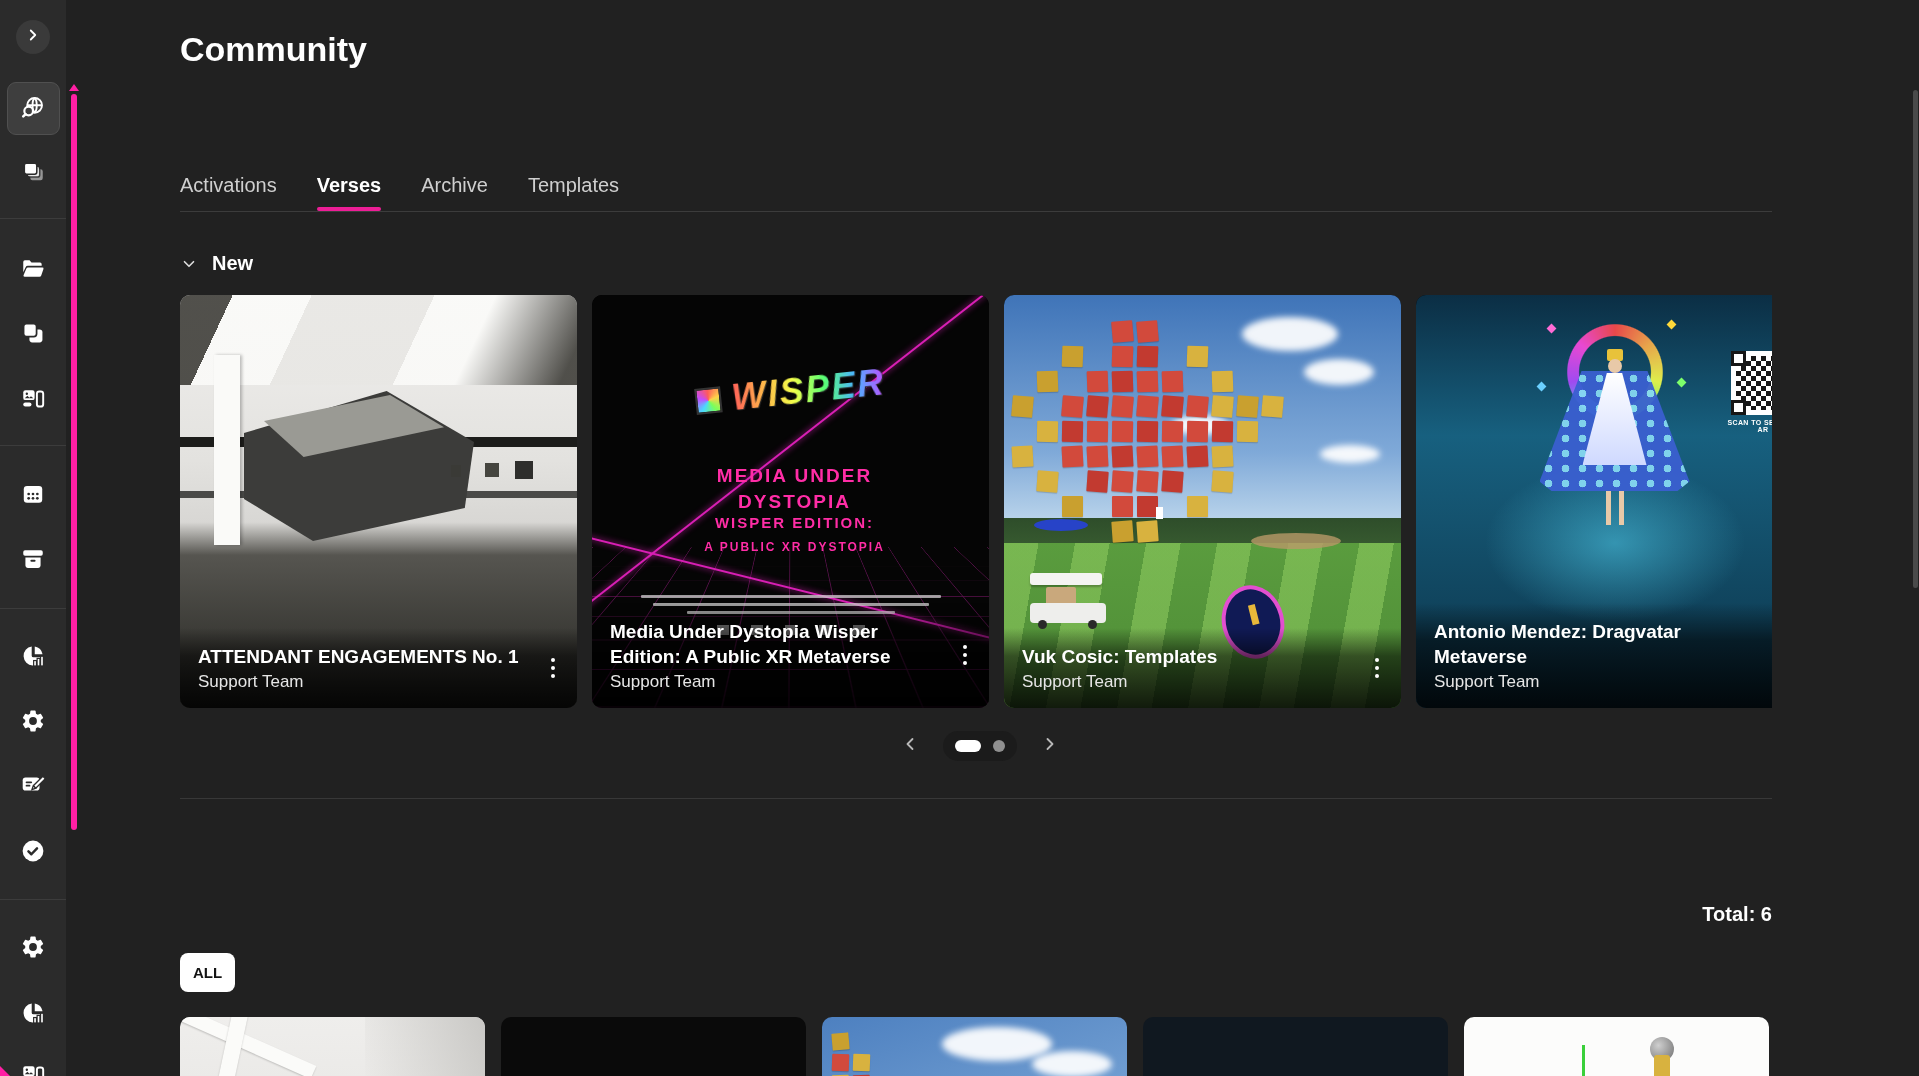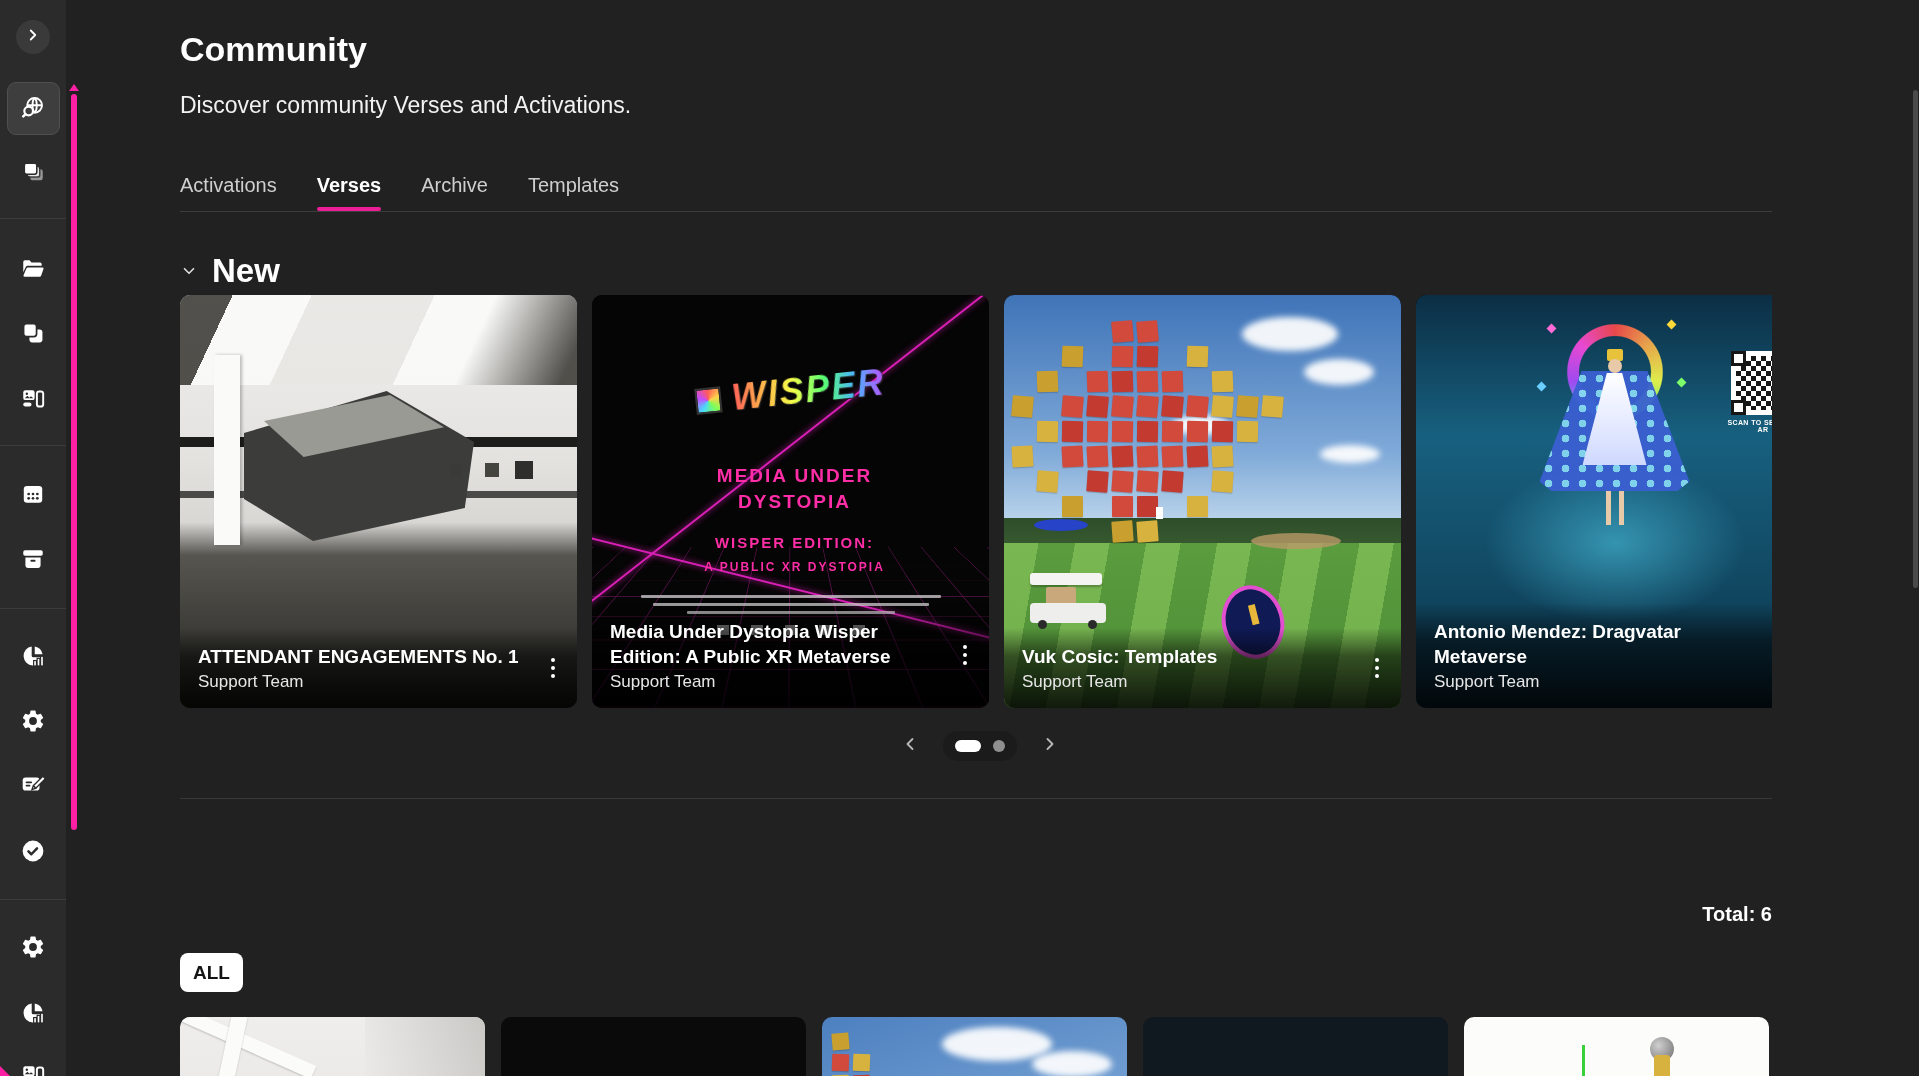--- a/index.html
+++ b/index.html
@@ -33,21 +33,21 @@
   .page-subtitle { position:absolute; left:180px; top:92px; font-size:23px; color:#f2f2f2; }
   .tabs { position:absolute; left:180px; top:174px; display:flex; gap:40px; }
   .tab { font-size:20px; color:#cfcfcf; padding-bottom:12px; cursor:pointer; position:relative; }
   .tab.active { color:#fff; font-weight:bold; }
   .tab.active::after { content:""; position:absolute; left:0; right:0; bottom:-2px; height:4px;
     border-radius:2px; background:var(--pink); }
   .tabs-rule { position:absolute; left:180px; top:211px; width:1592px; height:1px; background:#3c3c3c; }
 
   .section-head { position:absolute; left:180px; top:252px; display:flex; align-items:center; gap:14px; }
   .section-head .chev { width:18px; height:18px; cursor:pointer; }
-  .section-title { font-size:33px; font-weight:bold; color:#fff; }
+  .section-title { font-size:20px; font-weight:bold; color:#fff; }
 
   
   .carousel-viewport { position:absolute; left:180px; top:295px; width:1592px; height:413px;
     overflow:hidden; display:flex; gap:15px; }
   .card { flex:0 0 397px; height:413px; border-radius:10px; overflow:hidden; position:relative;
     background:#000; cursor:pointer; }
   .art { position:absolute; inset:0; overflow:hidden; }
   .card-footer { position:absolute; left:0; right:0; bottom:0; padding:16px 16px 16px 18px;
     background:linear-gradient(180deg, rgba(0,0,0,0) 0%, rgba(0,0,0,.55) 35%, rgba(0,0,0,.85) 100%);
     display:flex; justify-content:space-between; align-items:center; z-index:4; }
@@ -82,21 +82,21 @@
   .art2 .l1 { width:150%; left:-20%; top:72%; transform:rotate(14deg); }
   .art2 .l2 { width:150%; left:-30%; top:40%; transform:rotate(-38deg); }
   .wisper-wrap { position:absolute; left:0; right:0; top:76px; display:flex; justify-content:center; align-items:center; gap:10px; transform:rotate(-6deg); }
   .wisper-sq { width:26px; height:26px; border:2px solid #333;
     background:conic-gradient(#ff5a5a,#ffd24a,#7aff5a,#4ad9ff,#c44aff,#ff5a5a); }
   .wisper-logo { font-size:36px; font-weight:bold; font-style:italic; letter-spacing:2px;
     background:linear-gradient(92deg,#ff5a5a,#ffb14a,#f4ff4a,#5aff72,#4ab4ff,#c44aff);
     -webkit-background-clip:text; background-clip:text; color:transparent; filter:drop-shadow(1px 1px 0 #222); }
   .dys-lines { position:absolute; left:8px; right:0; top:168px; text-align:center; color:#ff2da6; font-weight:bold; }
   .dys-l1 { font-size:19px; letter-spacing:2px; line-height:1.35; }
-  .dys-l2 { font-size:15px; letter-spacing:2px; margin-top:20px; }
+  .dys-l2 { font-size:15px; letter-spacing:2px; margin-top:0; }
   .dys-l3 { font-size:12px; letter-spacing:2px; margin-top:9px; }
   .credit-bars { position:absolute; left:0; right:0; top:300px; display:flex; flex-direction:column; align-items:center; gap:5px; }
   .credit-bars i { display:block; height:3px; background:#cfcfcf; opacity:.75; border-radius:1px; }
   .logo-row { position:absolute; left:0; right:0; top:330px; display:flex; justify-content:center; gap:22px; }
   .logo-row i { width:12px; height:10px; background:#9a9a9a; opacity:.8; }
 
   
   .art3 { background:linear-gradient(180deg,#3f74b8 0%, #7fa9d8 38%, #b7d2ea 54%,
           #2e4d2a 54%, #36592f 60%, #5a9c3e 60%, #4e8c36 100%); }
   .art3 .field { position:absolute; left:0; right:0; top:60%; bottom:0;
@@ -159,21 +159,21 @@
 
   
   .searchbar { position:absolute; left:180px; top:841px; width:1592px; height:36px; background:#333;
     border-radius:7px; display:flex; align-items:center; padding:0 12px; gap:10px; }
   .searchbar svg { width:19px; height:19px; flex:0 0 auto; }
   .searchbar input { flex:1; background:transparent; border:none; outline:none; color:#eee; font-size:18px;
     font-family:"Liberation Sans", sans-serif; }
   .searchbar input::placeholder { color:#9b9b9b; }
   .total-label { position:absolute; right:147px; top:903px; font-size:20px; font-weight:bold; color:#fff; }
   .filter-all { position:absolute; left:180px; top:953px; height:39px; min-width:53px; padding:0 13px;
-    background:#fff; color:#141414; font-size:19px; font-weight:bold; border:none; border-radius:8px;
+    background:#fff; color:#141414; font-size:15px; font-weight:bold; border:none; border-radius:8px;
     display:flex; align-items:center; justify-content:center; cursor:pointer;
     font-family:"Liberation Sans", sans-serif; }
 
   
   .thumbs-row { position:absolute; left:180px; top:1017px; width:1600px; display:flex; gap:16px; }
   .thumb { flex:0 0 305px; height:280px; border-radius:10px; position:relative; overflow:hidden; cursor:pointer; }
   .t1 { background:linear-gradient(180deg,#efeeec 0%, #dddcd9 100%); }
   .t1 .beam { position:absolute; background:#fbfbf9; box-shadow:0 1px 2px rgba(0,0,0,.2); }
   .t1 .b1 { left:-10px; top:18px; width:150px; height:14px; transform:rotate(24deg); }
   .t1 .b2 { left:40px; top:-6px; width:16px; height:120px; transform:rotate(12deg); }
@@ -361,21 +361,20 @@
       </span>
     </div>
   </div>
 
   <div class="pink-arrow-up"></div>
   <div class="pink-rail"></div>
   <div class="pink-corner"></div>
   <div class="page-scrollbar"></div>
 
   <div class="page-title">Community</div>
-  <div class="page-subtitle">Discover community Verses and Activations.</div>
 
   <div class="tabs">
     <div class="tab">Activations</div>
     <div class="tab active">Verses</div>
     <div class="tab">Archive</div>
     <div class="tab">Templates</div>
   </div>
   <div class="tabs-rule"></div>
 
   <div class="section-head">

